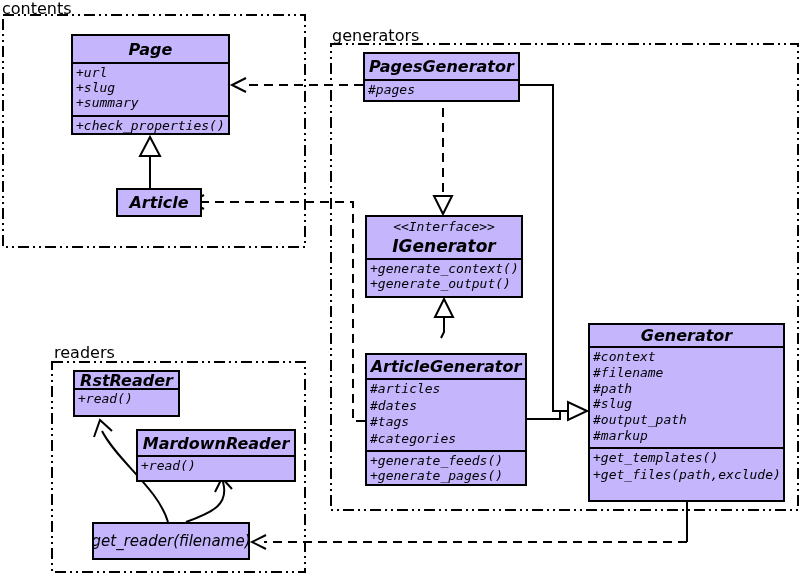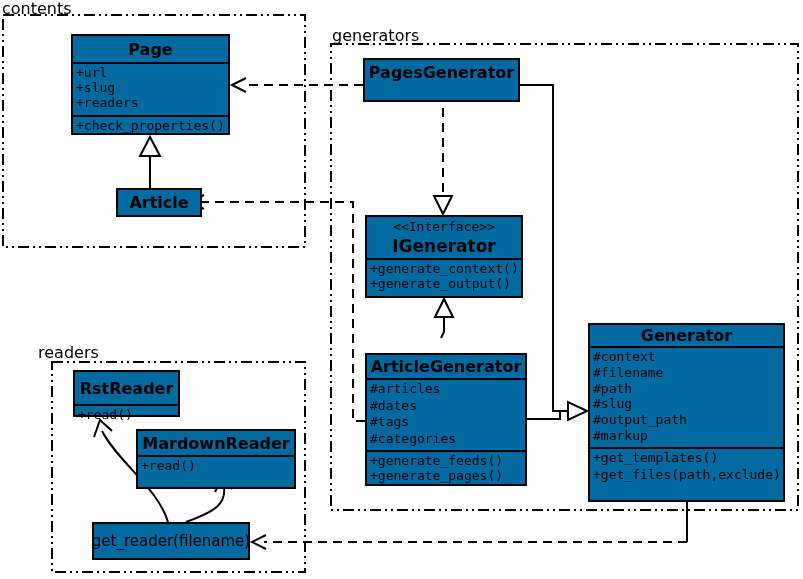--- a/index.html
+++ b/index.html
@@ -6,21 +6,21 @@
   body{width:803px;height:579px;position:relative;overflow:hidden;
        font-family:"DejaVu Sans",sans-serif;color:#000;}
   .stage{position:absolute;left:0;top:0;width:803px;height:579px;}
   svg.wires{position:absolute;left:0;top:0;z-index:1;}
   .pkg-border{fill:none;stroke:#000;stroke-width:2;stroke-dasharray:11 4 2 4 2 4;}
   .solid{fill:none;stroke:#000;stroke-width:2;}
   .dash{fill:none;stroke:#000;stroke-width:2;stroke-dasharray:9 6;}
   .tri{fill:#fff;stroke:#000;stroke-width:2;stroke-linejoin:miter;}
   .open{fill:none;stroke:#000;stroke-width:2;stroke-linejoin:miter;}
   .pkg-label{position:absolute;z-index:3;font-size:16px;line-height:16px;white-space:nowrap;}
-  .uml{position:absolute;z-index:2;background:#0369a1;border:2px solid #000;box-sizing:border-box;}
+  .uml{position:absolute;z-index:2;background:#c4b5fd;border:2px solid #000;box-sizing:border-box;font-style:italic;}
   .uml-title{font-weight:bold;font-size:16px;text-align:center;display:flex;
              align-items:center;justify-content:center;white-space:nowrap;overflow:hidden;}
   .uml-sec{border-top:2px solid #000;font-family:"DejaVu Sans Mono",monospace;
            font-size:13px;padding:1px 3px;}
   .uml-sec div{white-space:nowrap;overflow:hidden;}
   .stereo{font-family:"DejaVu Sans Mono",monospace;font-weight:normal;font-size:13px;
           text-align:center;line-height:16px;}
   .hdr2{font-weight:bold;font-size:17px;text-align:center;line-height:22px;white-space:nowrap;}
   .fncell{display:flex;align-items:center;justify-content:center;font-size:15px;
           height:100%;white-space:nowrap;}
@@ -62,40 +62,43 @@
 
     <path class="solid" d="M 168,522 C 158,488 118,462 102,431"></path>
     <polyline class="open" points="94,437 100,420 112,431"></polyline>
 
     <path class="solid" d="M 186,522 C 214,512 229,504 223,482"></path>
     <polyline class="open" points="215,492 222,478 232,489"></polyline>
   </svg>
 
   <div class="pkg-label" style="left:2px;top:1px;">contents</div>
   <div class="pkg-label" style="left:332px;top:28px;">generators</div>
-  <div class="pkg-label" style="left:38px;top:345px;">readers</div>
+  <div class="pkg-label" style="left:54px;top:345px;">readers</div>
 
   <div class="uml" style="left:71px;top:34px;width:159px;height:101px;">
     <div class="uml-title" style="height:26px;">Page</div>
     <div class="uml-sec" style="height:49px;">
       <div>+url</div>
       <div>+slug</div>
-      <div>+readers</div>
+      <div>+summary</div>
     </div>
     <div class="uml-sec" style="height:18px;">
       <div>+check_properties()</div>
     </div>
   </div>
 
   <div class="uml" style="left:116px;top:188px;width:86px;height:29px;">
     <div class="uml-title" style="height:25px;">Article</div>
   </div>
 
-  <div class="uml" style="left:363px;top:58px;width:157px;height:44px;">
+  <div class="uml" style="left:363px;top:52px;width:157px;height:50px;">
     <div class="uml-title" style="height:25px;">PagesGenerator</div>
+    <div class="uml-sec" style="height:17px;">
+      <div>#pages</div>
+    </div>
   </div>
 
   <div class="uml" style="left:365px;top:215px;width:158px;height:83px;">
     <div style="height:41px;padding-top:2px;box-sizing:border-box;">
       <div class="stereo">&lt;&lt;Interface&gt;&gt;</div>
       <div class="hdr2">IGenerator</div>
     </div>
     <div class="uml-sec" style="height:34px;">
       <div>+generate_context()</div>
       <div>+generate_output()</div>
@@ -126,27 +129,27 @@
       <div>#output_path</div>
       <div>#markup</div>
     </div>
     <div class="uml-sec" style="height:51px;line-height:16.5px;">
       <div>+get_templates()</div>
       <div>+get_files(path,exclude)</div>
     </div>
   </div>
 
   <div class="uml" style="left:73px;top:370px;width:107px;height:47px;">
-    <div class="uml-title" style="height:32px;">RstReader</div>
+    <div class="uml-title" style="height:16px;">RstReader</div>
     <div class="uml-sec" style="height:15px;">
       <div>+read()</div>
     </div>
   </div>
 
-  <div class="uml" style="left:136px;top:429px;width:160px;height:60px;">
+  <div class="uml" style="left:136px;top:429px;width:160px;height:53px;">
     <div class="uml-title" style="height:24px;">MardownReader</div>
     <div class="uml-sec" style="height:15px;">
       <div>+read()</div>
     </div>
   </div>
 
   <div class="uml" style="left:92px;top:522px;width:158px;height:38px;">
     <div class="fncell">get_reader(filename)</div>
   </div>
 

